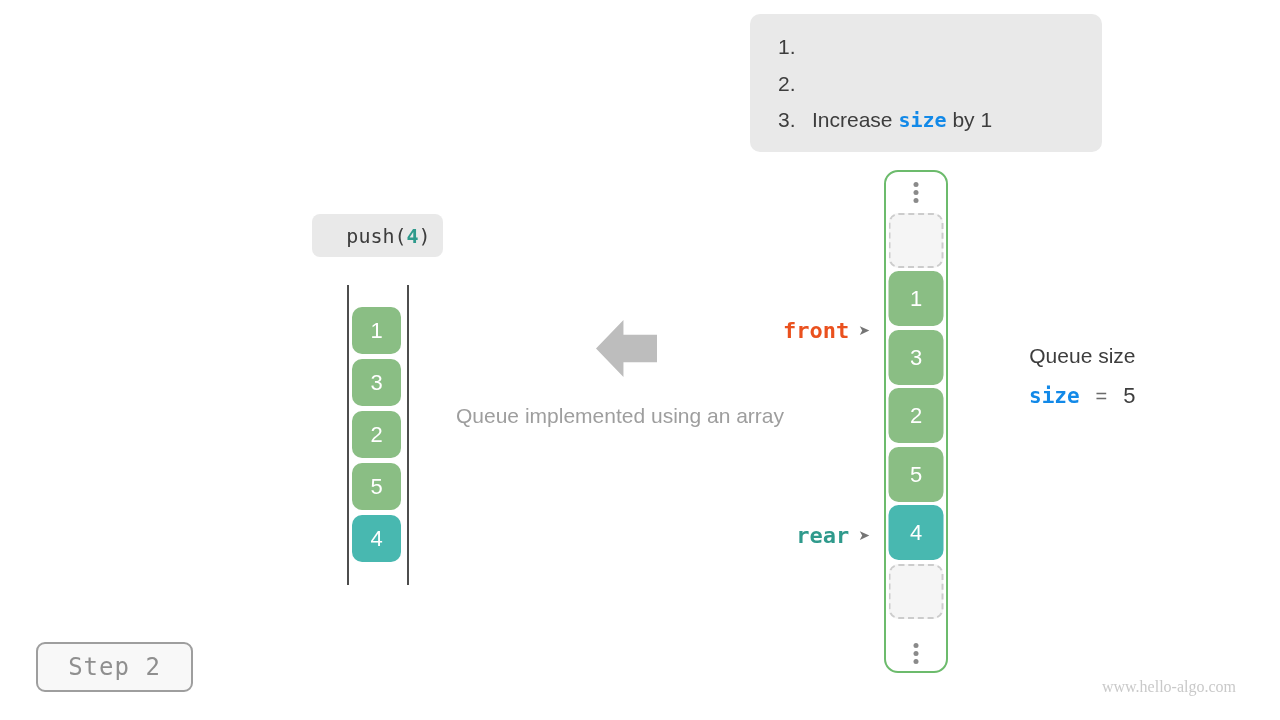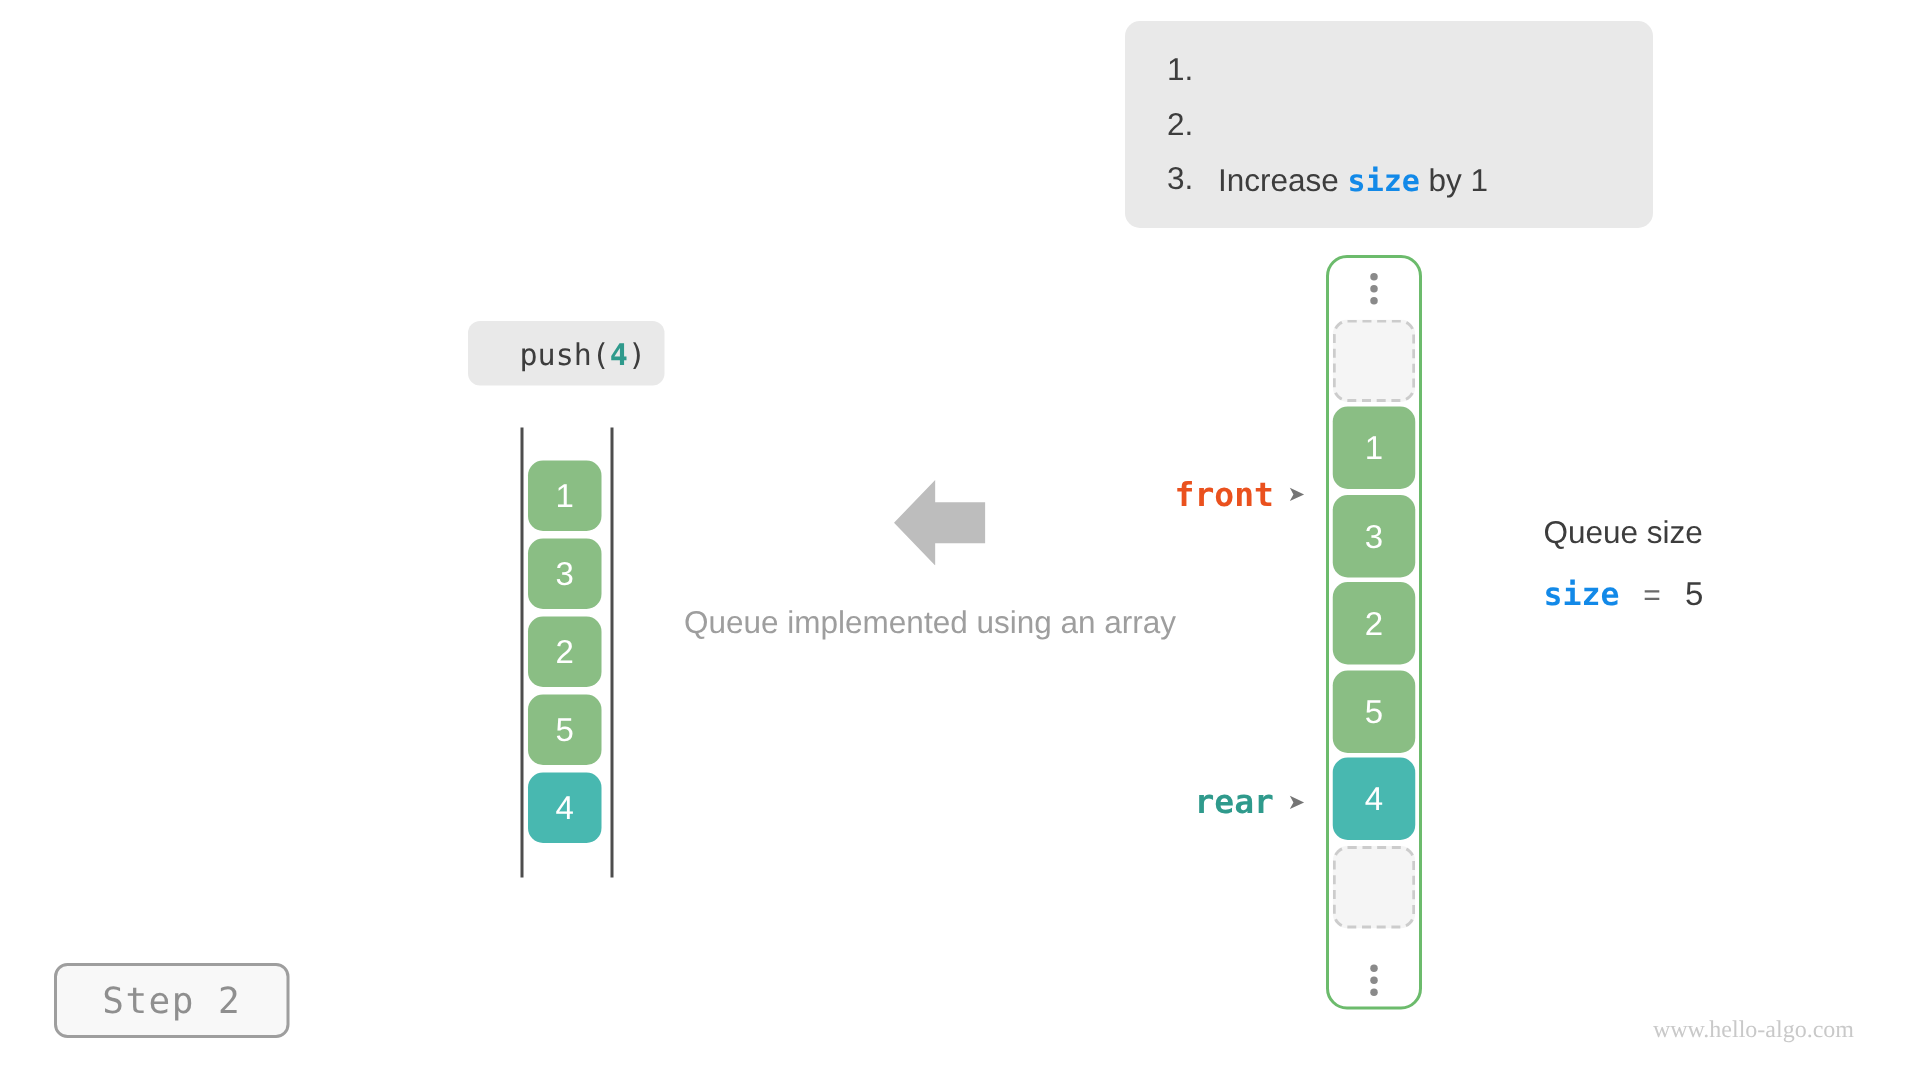--- a/index.html
+++ b/index.html
@@ -73,21 +73,21 @@
     position:absolute; left:762px; width:108px; height:28px;
     display:flex; align-items:center; justify-content:flex-end; gap:9px;
     font-family:"DejaVu Sans Mono", monospace; font-weight:bold; font-size:22px;
   }
   .pointer-label.front { top:276px; color:var(--orange);margin-top:40px; }
   .pointer-label.rear  { top:521px; color:var(--teal_text); }
   .pointer-glyph { color:var(--pointer_gray); font-size:14px; font-family:"DejaVu Sans", sans-serif; font-weight:normal; }
 
   
   .size-block { position:absolute; left:1029px; top:344px; }
-  .size-title { font-size:21px; color:var(--text_dark); }
+  .size-title { font-size:21px; color:var(--text_dark);text-align:right; }
   .size-line  { margin-top:15px; display:flex; align-items:baseline; gap:16px; }
   .size-var { font-family:"DejaVu Sans Mono", monospace; font-weight:bold; font-size:21px; color:var(--blue); }
   .size-eq  { font-size:20px; color:var(--equals_gray); }
   .size-val { font-size:22px; color:var(--text_dark); }
 
   
   .step-box {
     position:absolute; left:36px; top:642px; width:157px; height:50px;
     border:2px solid var(--step_border); border-radius:9px; background:var(--step_bg);
     display:flex; align-items:center; justify-content:center;

